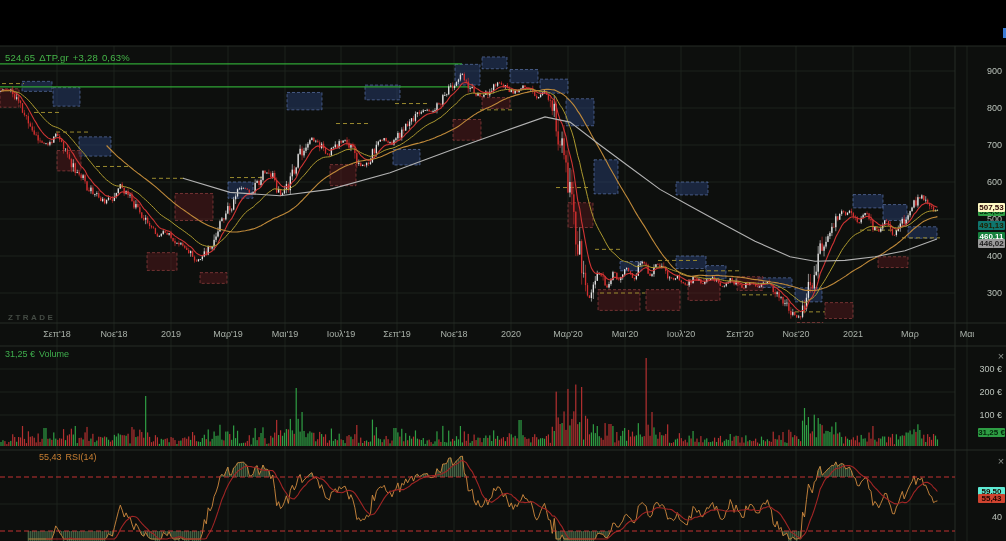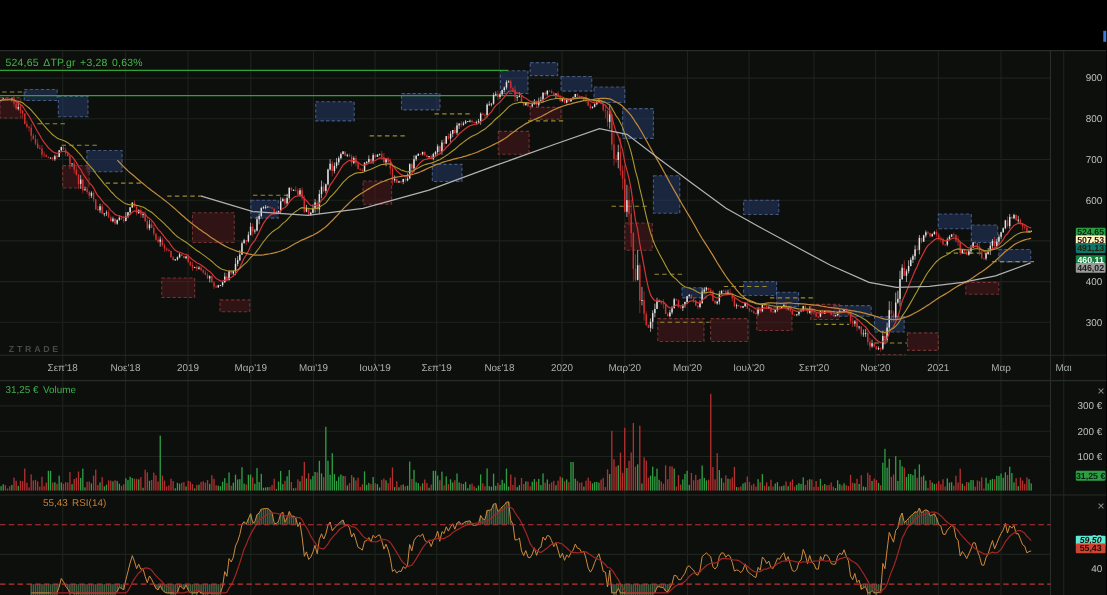--- a/index.html
+++ b/index.html
@@ -1800,26 +1800,26 @@
       <div class="xtick" style="left: 511px;">2020</div>
       <div class="xtick" style="left: 568px;">Μαρ'20</div>
       <div class="xtick" style="left: 625px;">Μαι'20</div>
       <div class="xtick" style="left: 681px;">Ιουλ'20</div>
       <div class="xtick" style="left: 740px;">Σεπ'20</div>
       <div class="xtick" style="left: 796px;">Νοε'20</div>
       <div class="xtick" style="left: 853px;">2021</div>
       <div class="xtick" style="left: 910px;">Μαρ</div>
       <div class="xtick" style="left: 967px;">Μαι</div>
       <div class="tag" style="top: 206.5px; background: rgb(46, 158, 68); color: rgb(4, 37, 11);">524,65</div>
-      <div class="tag" style="top: 214px; background: #fef9c3; color: rgb(42, 4, 4);">507,53</div>
+      <div class="tag" style="top: 203px; background: #fef9c3; color: rgb(42, 4, 4);">507,53</div>
       <div class="tag" style="top: 221px; background: #0f766e; color: rgb(36, 31, 2);">491,13</div>
       <div class="tag" style="top: 232px; background: #15803d; color: rgb(255, 255, 255);">460,11</div>
       <div class="tag" style="top: 239px; background: rgb(154, 154, 154); color: rgb(26, 26, 26);">446,02</div>
       <div class="tag" style="top: 427.5px; background: rgb(46, 158, 68); color: rgb(4, 37, 11);">31,25 €</div>
-      <div class="tag" style="top: 486.5px; background: #5eead4; color: rgb(29, 13, 2); font-style: italic;">59,50</div>
+      <div class="tag" style="top: 486.5px; background: #5eead4; color: rgb(29, 13, 2);">59,50</div>
       <div class="tag" style="top: 493.5px; background: rgb(207, 68, 48); color: rgb(32, 5, 2);">55,43</div>
     </div>
 
   <div class="inst">
     <span>524,65</span><span>ΔTP.gr</span><span>+3,28</span><span>0,63%</span>
   </div>
 
   <div class="wm">ZTRADE</div>
 
   <div class="plabel vol">

